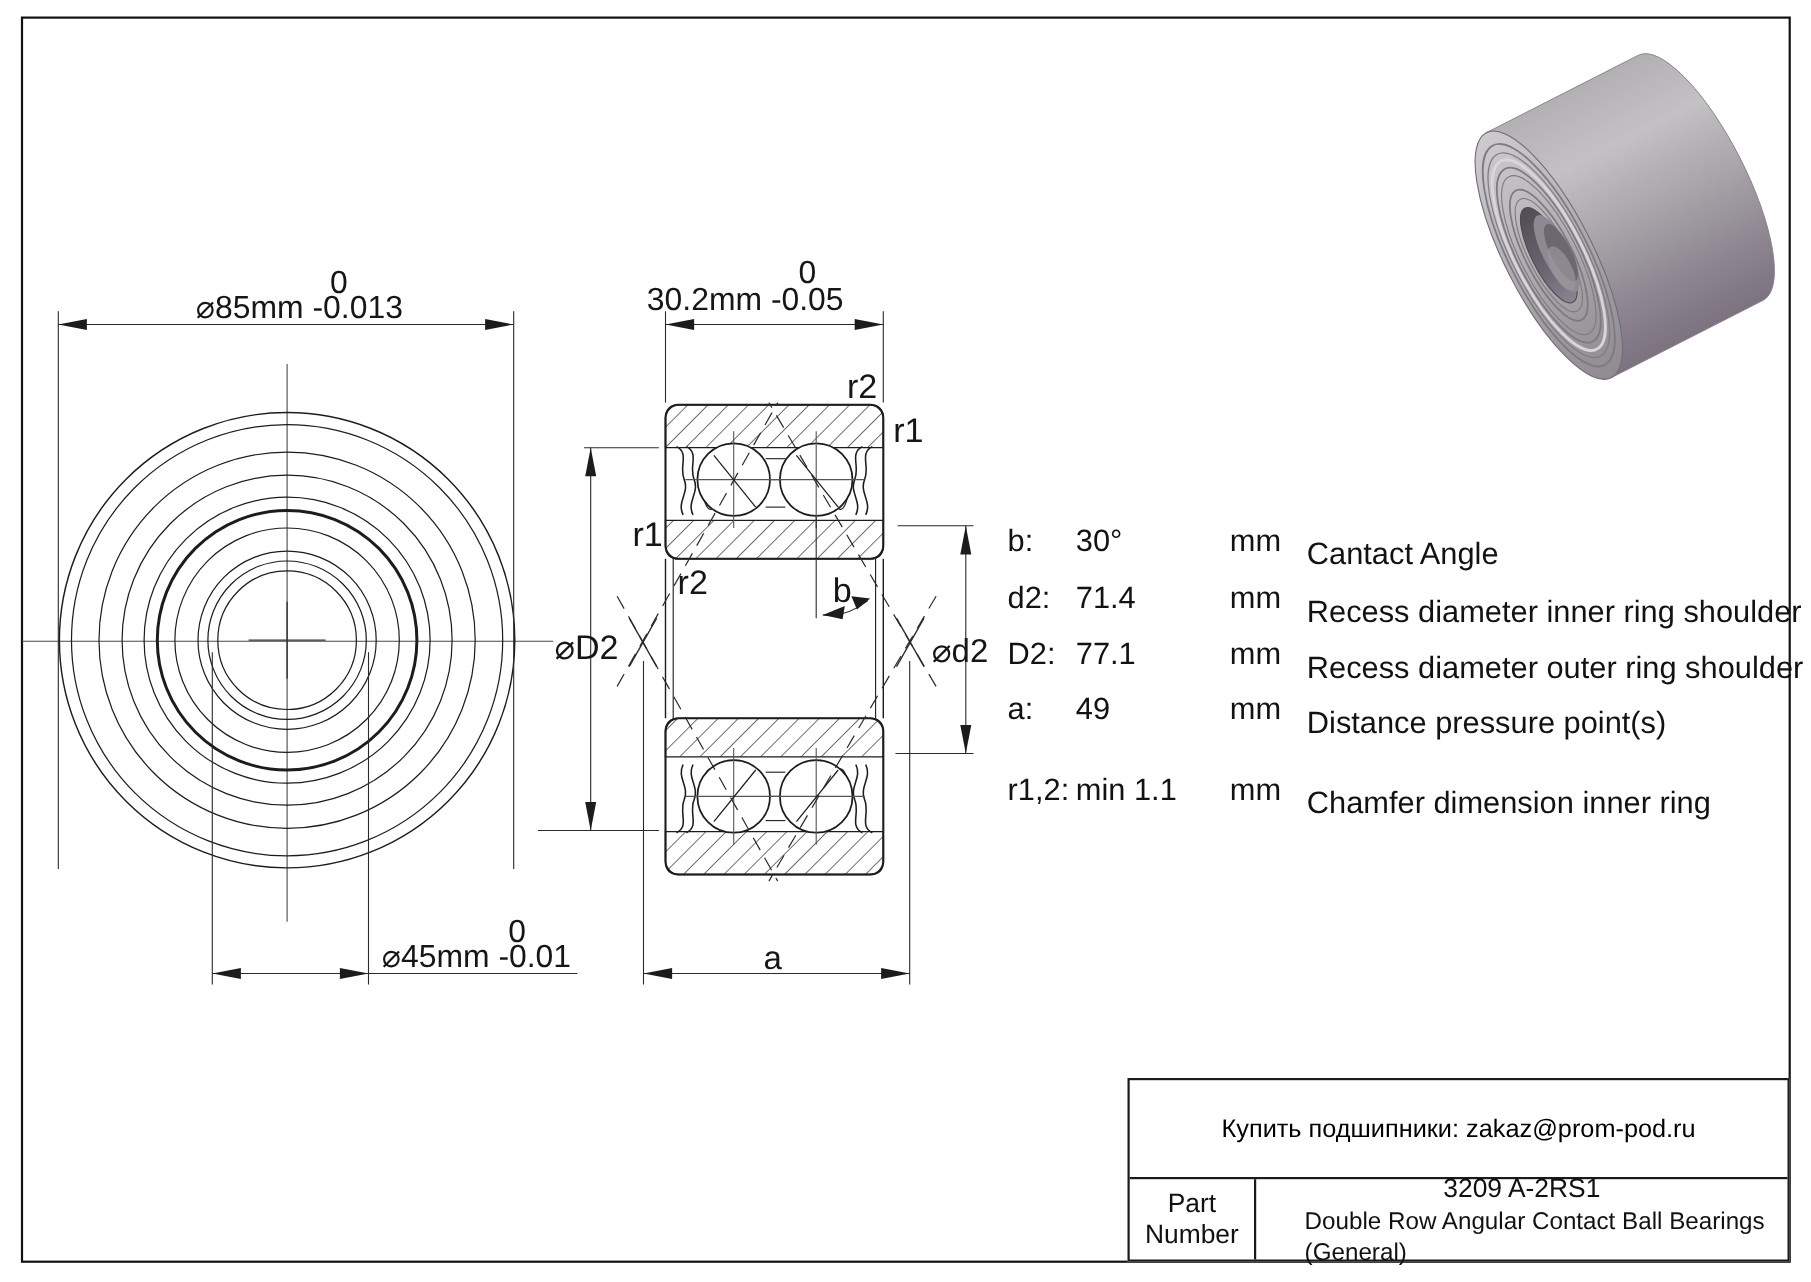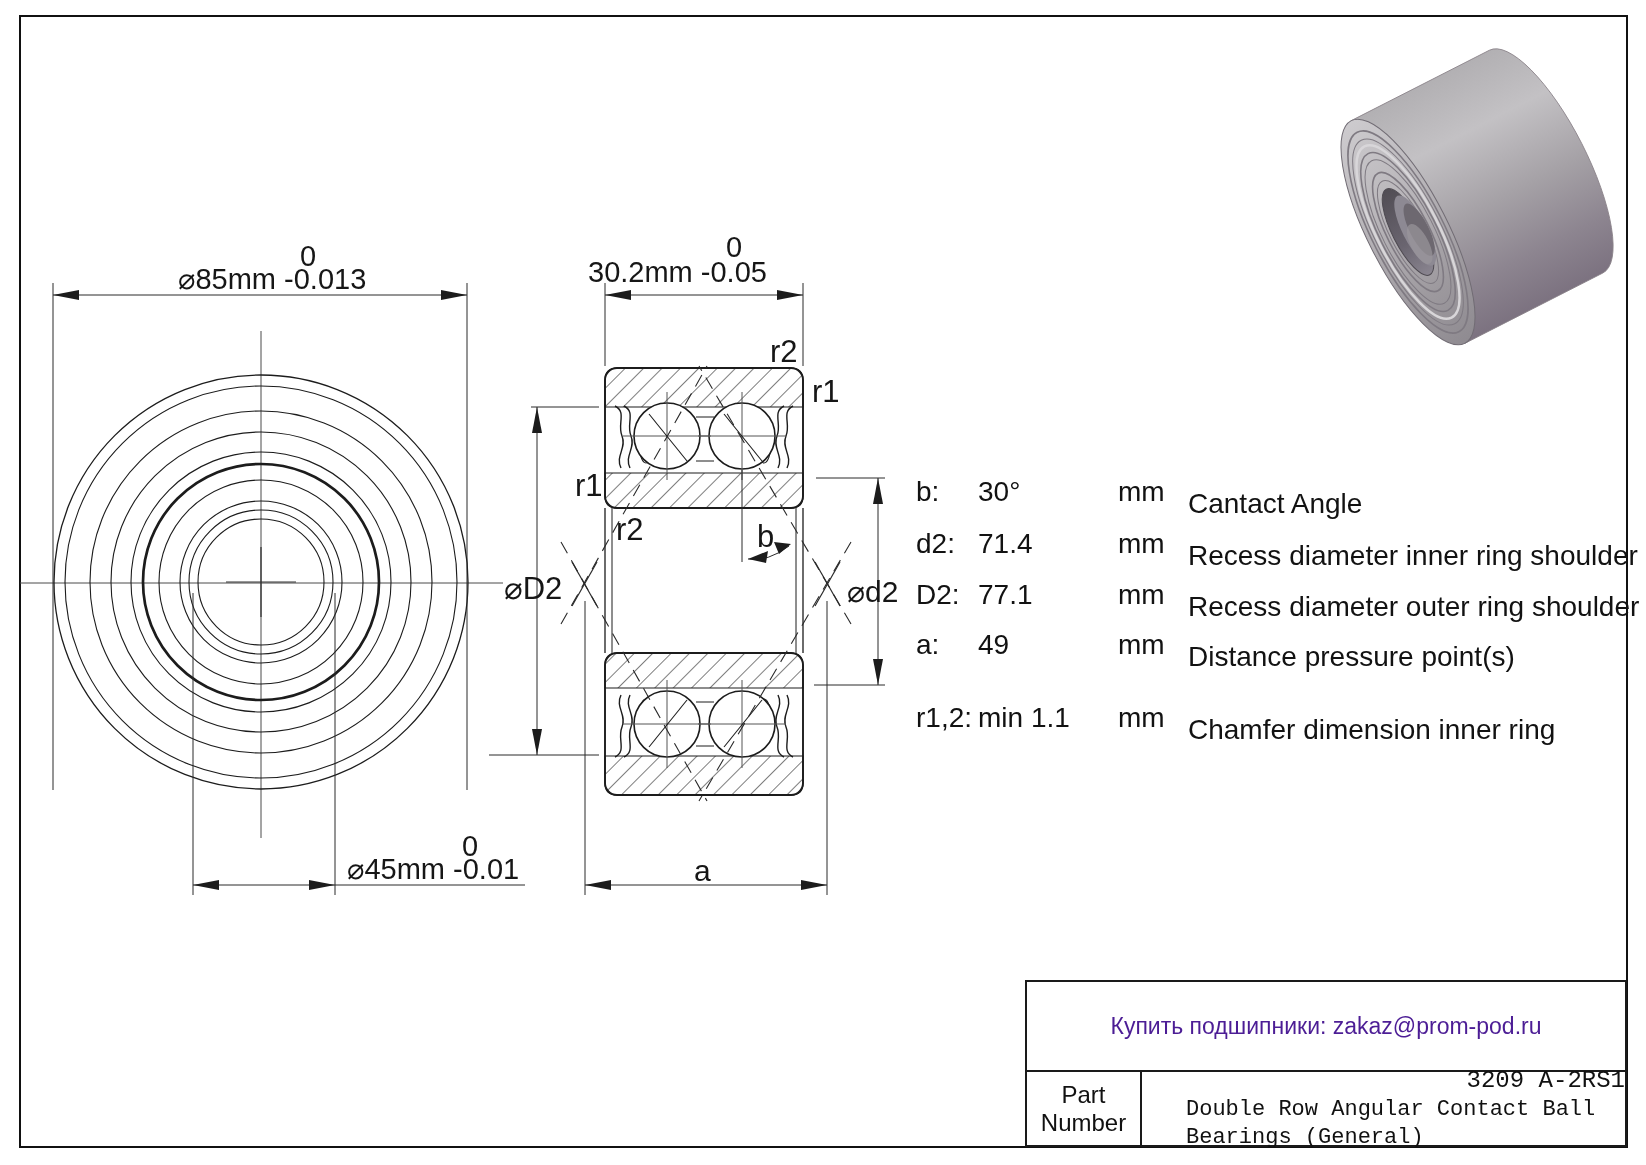--- a/index.html
+++ b/index.html
@@ -14,25 +14,25 @@
   .spec-row span{position:absolute;white-space:nowrap;}
   .c-label{left:916px;}
   .c-value{left:978px;}
   .c-unit{left:1118px;}
   .c-desc{left:1188px;margin-top:12px;}
   
   .title-block{position:absolute;left:1025px;top:980px;width:602px;height:167px;
                border:2px solid #1a1a1a;box-sizing:border-box;background:#fff;}
   .tb-contact{position:absolute;left:0;top:0;width:100%;height:90px;border-bottom:2px solid #1a1a1a;
               box-sizing:border-box;display:flex;align-items:center;justify-content:center;
-              font-size:23px;color:#4c1d95;}
+              font-size:23px;color:#000000;}
   .tb-bottom{position:absolute;left:0;top:90px;width:100%;height:73px;display:flex;}
   .tb-partcell{width:115px;border-right:2px solid #1a1a1a;box-sizing:border-box;display:flex;
                flex-direction:column;align-items:center;justify-content:center;font-size:24px;line-height:28px;}
-  .tb-desccell{flex:1;display:flex;flex-direction:column;align-items:flex-end;justify-content:center;font-family:Liberation Mono, monospace;}
+  .tb-desccell{flex:1;display:flex;flex-direction:column;align-items:center;justify-content:center;}
   .tb-number{font-size:24px;line-height:30px;}
   .tb-desc{font-size:22px;line-height:28px;padding-left:44px;}
 </style>
 </head>
 <body>
 
 <div class="page">
 
 <svg width="1646" height="1165" viewBox="0 0 1646 1165">
   <defs>

